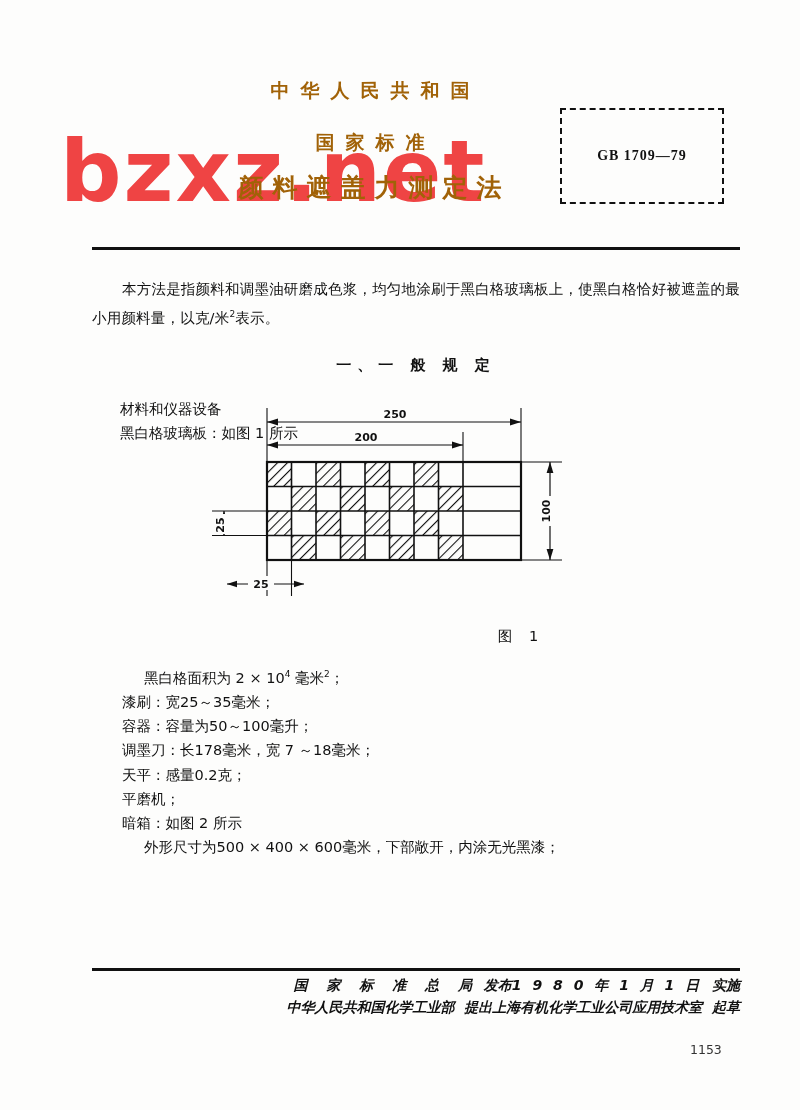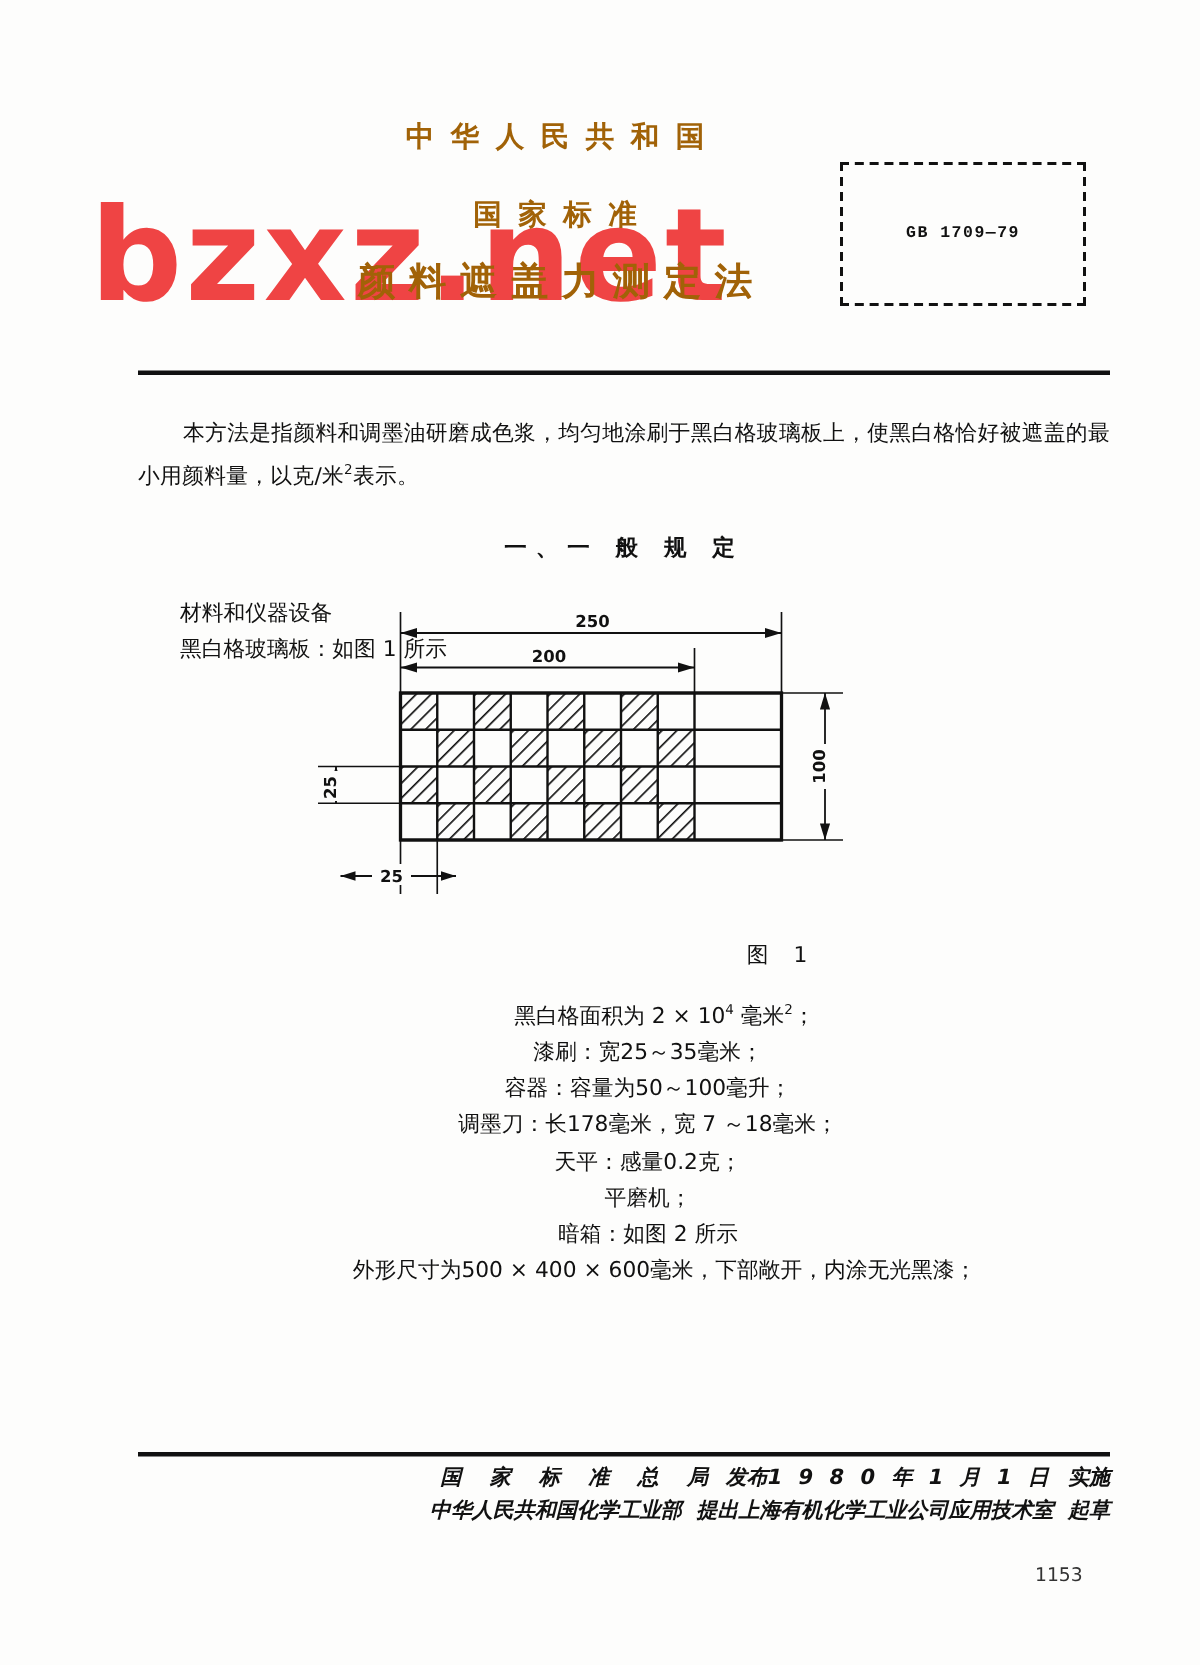--- a/index.html
+++ b/index.html
@@ -79,22 +79,22 @@
     top: 30px;
     width: 160px;
     height: 92px;
     border: 2px dashed #111111;
     display: flex;
     align-items: center;
     justify-content: center;
     background: transparent;
   }
   #std-number-box .num {
-    font-family: Liberation Mono, monospace;
-    font-size: 11px;
+    font-family: Liberation Serif, serif;
+    font-size: 14px;
     font-weight: bold;
     letter-spacing: 1px;
     white-space: nowrap;
   }
 
   
   .rule-thick {
     position: absolute;
     left: 92px;
     width: 648px;
@@ -153,21 +153,21 @@
   
   #spec-list {
     position: absolute;
     left: 122px;
     top: 662px;
     width: 620px;
     font-size: 14.5px;
     line-height: 24.2px;
     z-index: 5;
   }
-  #spec-list .li { white-space: nowrap; text-align: center; }
+  #spec-list .li { white-space: nowrap; }
   #spec-list .li.ind { padding-left: 22px; }
 
   
   #footer {
     position: absolute;
     left: 92px;
     top: 974px;
     width: 648px;
     z-index: 5;
   }

